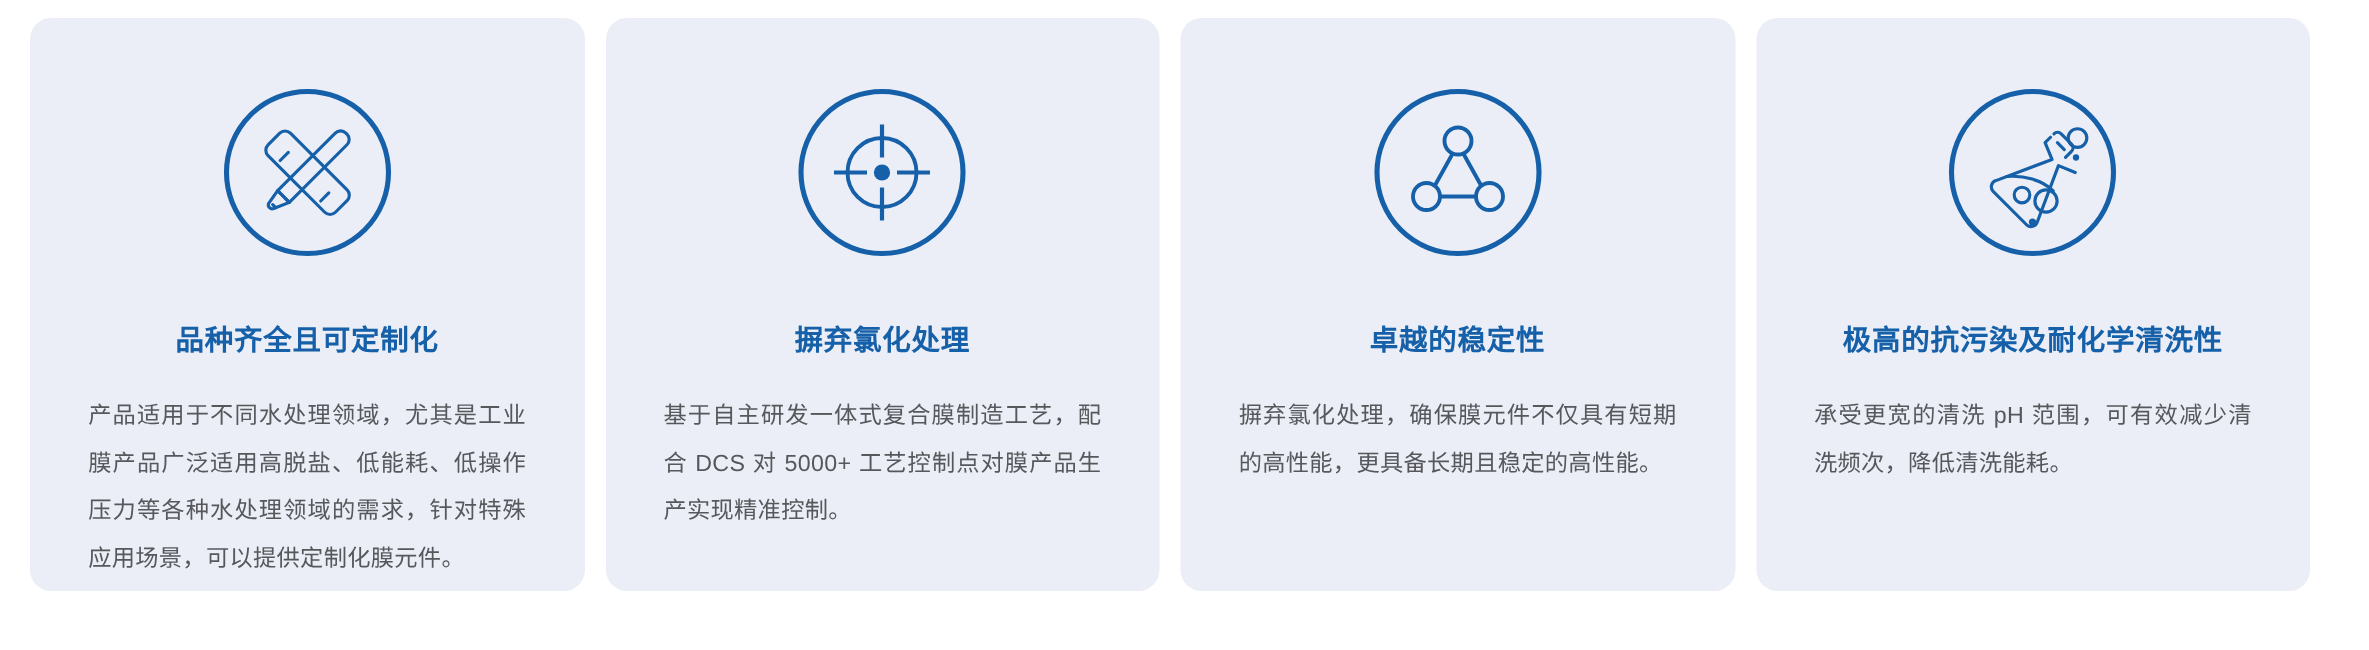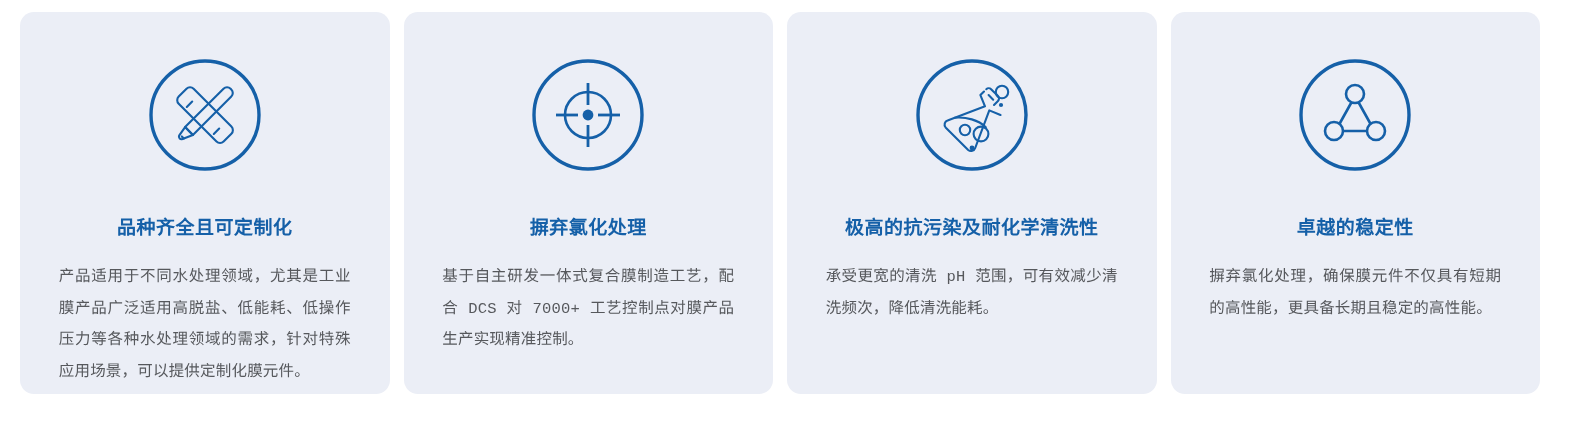--- a/index.html
+++ b/index.html
@@ -66,21 +66,20 @@
   .card-desc {
     margin-top: 22px;
     font-size: 15.5px;
     color: #56585c;
     line-height: 2.05;
     text-align: justify;
     text-align-last: left;
     letter-spacing: 0.2px;
     width: 100%;
     max-width: 292px;
-    font-family: Liberation Mono, monospace;
   }
 </style>
 </head>
 <body>
 
 <div class="feature-grid">
 
   <div class="feature-card">
     <div class="card-icon">
       <svg viewBox="0 0 116 116" xmlns="http://www.w3.org/2000/svg" fill="none">
@@ -110,21 +109,39 @@
         <g stroke="#1560a8" stroke-width="2.8" stroke-linecap="butt">
           <path d="M58 26v22"></path>
           <path d="M58 68v22"></path>
           <path d="M26 58h22"></path>
           <path d="M68 58h22"></path>
         </g>
         <circle cx="58" cy="58" r="5.4" fill="#1560a8"></circle>
       </svg>
     </div>
     <div class="card-title">摒弃氯化处理</div>
-    <div class="card-desc">基于自主研发一体式复合膜制造工艺，配合 DCS 对 7000+ 工艺控制点对膜产品生产实现精准控制。</div>
+    <div class="card-desc">基于自主研发一体式复合膜制造工艺，配合 DCS 对 5000+ 工艺控制点对膜产品生产实现精准控制。</div>
+  </div>
+
+  <div class="feature-card">
+    <div class="card-icon">
+      <svg viewBox="0 0 116 116" xmlns="http://www.w3.org/2000/svg" fill="none">
+        <circle cx="58" cy="58" r="54" stroke="#1560a8" stroke-width="3.4"></circle>
+        <g stroke="#1560a8" stroke-width="2.6" stroke-linecap="round">
+          <path d="M58 39L38.5 74"></path>
+          <path d="M58 39l19.5 35"></path>
+          <path d="M38.5 74h39"></path>
+        </g>
+        <circle cx="58" cy="37" r="9" fill="#ebeef6" stroke="#1560a8" stroke-width="2.6"></circle>
+        <circle cx="37" cy="74" r="9" fill="#ebeef6" stroke="#1560a8" stroke-width="2.6"></circle>
+        <circle cx="79" cy="74" r="9" fill="#ebeef6" stroke="#1560a8" stroke-width="2.6"></circle>
+      </svg>
+    </div>
+    <div class="card-title">卓越的稳定性</div>
+    <div class="card-desc">摒弃氯化处理，确保膜元件不仅具有短期的高性能，更具备长期且稳定的高性能。</div>
   </div>
 
   <div class="feature-card">
     <div class="card-icon">
       <svg viewBox="0 0 116 116" xmlns="http://www.w3.org/2000/svg" fill="none">
         <circle cx="58" cy="58" r="54" stroke="#1560a8" stroke-width="3.4"></circle>
         <g stroke="#1560a8" stroke-width="2.1" stroke-linejoin="round" stroke-linecap="round">
 
           <path d="M72.3 32.2a3.4 3.4 0 0 1 4.8 0l6.9 6.9a3.4 3.4 0 0 1 0 4.8l-4.0 4.0"></path>
           <path d="M70.0 34.5l-3.6 3.6 4.6 11.2L33.6 63.4a4.4 4.4 0 0 0-2.0 7.0l22.6 22.6a4.4 4.4 0 0 0 7.0-2.0L75.3 53.4l11.2 4.6"></path>
@@ -136,31 +153,13 @@
         <circle cx="67" cy="77" r="7.4" stroke="#1560a8" stroke-width="2.1"></circle>
         <circle cx="58" cy="91" r="2.4" fill="#1560a8"></circle>
         <circle cx="88" cy="35" r="6.2" stroke="#1560a8" stroke-width="2.1"></circle>
         <circle cx="87" cy="48" r="2.1" fill="#1560a8"></circle>
       </svg>
     </div>
     <div class="card-title">极高的抗污染及耐化学清洗性</div>
     <div class="card-desc">承受更宽的清洗 pH 范围，可有效减少清洗频次，降低清洗能耗。</div>
   </div>
 
-  <div class="feature-card">
-    <div class="card-icon">
-      <svg viewBox="0 0 116 116" xmlns="http://www.w3.org/2000/svg" fill="none">
-        <circle cx="58" cy="58" r="54" stroke="#1560a8" stroke-width="3.4"></circle>
-        <g stroke="#1560a8" stroke-width="2.6" stroke-linecap="round">
-          <path d="M58 39L38.5 74"></path>
-          <path d="M58 39l19.5 35"></path>
-          <path d="M38.5 74h39"></path>
-        </g>
-        <circle cx="58" cy="37" r="9" fill="#ebeef6" stroke="#1560a8" stroke-width="2.6"></circle>
-        <circle cx="37" cy="74" r="9" fill="#ebeef6" stroke="#1560a8" stroke-width="2.6"></circle>
-        <circle cx="79" cy="74" r="9" fill="#ebeef6" stroke="#1560a8" stroke-width="2.6"></circle>
-      </svg>
-    </div>
-    <div class="card-title">卓越的稳定性</div>
-    <div class="card-desc">摒弃氯化处理，确保膜元件不仅具有短期的高性能，更具备长期且稳定的高性能。</div>
-  </div>
-
 </div>
 
 </body></html>

